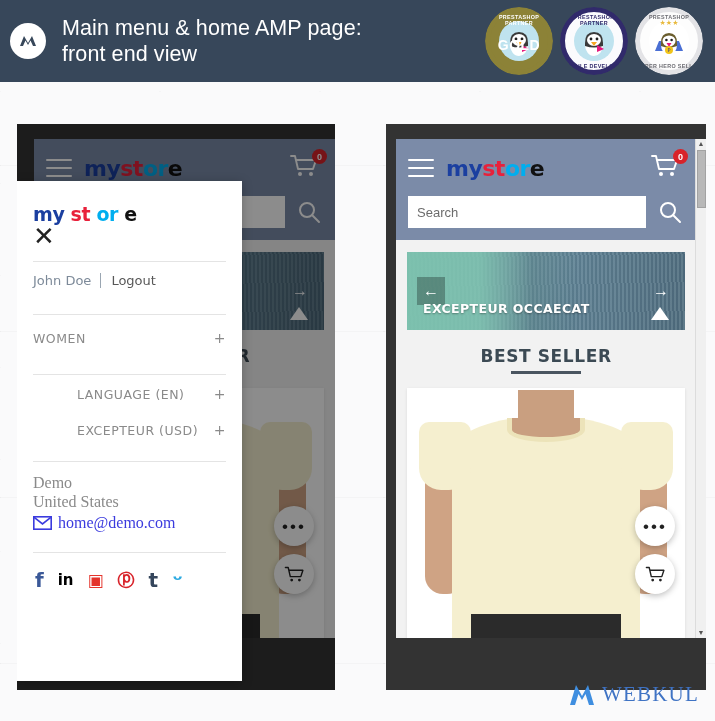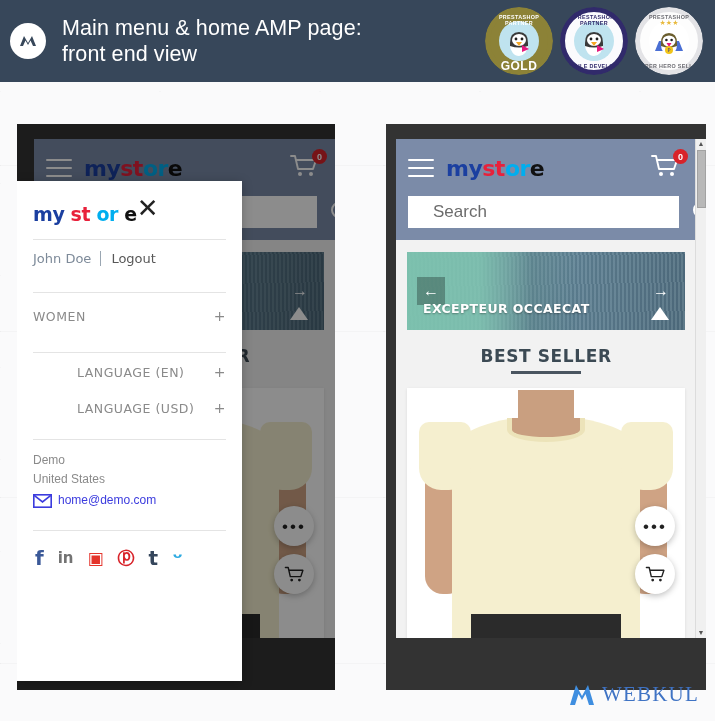--- a/index.html
+++ b/index.html
@@ -106,21 +106,21 @@
     left: 0; right: 0;
     text-align: center;
     font-size: 5.4px;
     font-weight: 700;
     letter-spacing: 0.35px;
     z-index: 3;
   }
   .badge .ptxt-top { top: 7px; }
   .badge .ptxt-bot { bottom: 6px; }
   .badge.gold .ptxt-top { color: #fff; }
-  .badge.gold .ptxt-bot { bottom: 2px; font-size: 12px; color: #fff; letter-spacing: 0.5px; }
+  .badge.gold .ptxt-bot { bottom: 22px; font-size: 14px; color: #fff; letter-spacing: 0.5px; }
   .badge.dev .ptxt-top { color: #312a6b; }
   .badge.dev .ptxt-bot { color: #312a6b; }
   .badge.hero .ptxt-top { color: #6d6d73; }
   .badge.hero .ptxt-bot { color: #6d6d73; }
   .puffin {
     position: absolute;
     left: 50%; top: 52%;
     transform: translate(-50%,-50%);
     width: 34px; height: 34px;
   }
@@ -176,22 +176,22 @@
     font-size:9px; font-weight:700;
     display:flex; align-items:center; justify-content:center;
   }
   .search-row { display:flex; align-items:center; gap:10px; margin-top:9px; }
   .search-input {
     flex:1 1 auto;
     height:32px;
     background:#fff;
     border:none;
     outline:none;
-    padding:0 25px;
-    font-size:17px;
+    padding:0 9px;
+    font-size:13px;
     color:#555;
     font-family:"Liberation Sans", sans-serif;
   }
   .search-input::placeholder { color:#6c6c6c; }
   .search-btn { width:28px; height:28px; flex:0 0 auto; display:flex; align-items:center; justify-content:center; }
 
   
   .carousel {
     margin: 12px 11px 0 11px;
     height: 78px;
@@ -305,21 +305,21 @@
     position:absolute;
     left:0px; top:57px;
     width:225px;
     height:500px;
     background:#fff;
     z-index:9;
     padding:16px 16px 0 16px;
     overflow:hidden;
     box-shadow:0 2px 10px rgba(0,0,0,0.25);
   }
-  .mp-head { display:flex; align-items:flex-start; justify-content:flex-start; }
+  .mp-head { display:flex; align-items:flex-start; justify-content:center;flex-direction:column; }
   .mp-logo { font-size:19px; font-weight:700; letter-spacing:-0.4px; font-family:"DejaVu Sans", sans-serif; margin-top:6px; }
   .mp-logo .m1 { color:#1b3fa0; }
   .mp-logo .m2 { color:#e8213b; }
   .mp-logo .m3 { color:#00aeef; }
   .mp-logo .m4 { color:#111; }
   .mp-close { font-size:26px; line-height:22px; color:#222; font-weight:300; cursor:pointer; }
 
   .mp-divider { height:1px; background:#e4e4e4; margin:14px 0 0 0; }
   .mp-account { display:flex; padding:11px 0 12px 0; }
   .mp-user { font-size:13px; color:#7d8a99; padding-right:9px; border-right:1.5px solid #9aa6b2; font-family:"DejaVu Sans", sans-serif; }
@@ -327,27 +327,27 @@
 
   .mp-item {
     display:flex; align-items:center; justify-content:space-between;
     padding:15px 0 14px 0;
     font-size:12.5px; color:#8a8a8a; letter-spacing:0.5px;
     font-family:"DejaVu Sans", sans-serif;
   }
   .mp-item .plus { font-size:14px; color:#8a8a8a; }
   .mp-item-tight { padding:11px 0 9px 0;margin-left:44px; }
 
-  .mp-info { padding:11px 0 6px 0; font-size:12px; color:#8a8a8a; line-height:19px; font-family:Liberation Sans, sans-serif; }
+  .mp-info { padding:11px 0 6px 0; font-size:16px; color:#8a8a8a; line-height:19px; font-family:Liberation Serif, serif; }
   .mp-email { color:#3b3bde; display:flex; align-items:center; gap:6px; margin-top:2px; }
 
   .mp-social { display:flex; align-items:center; gap:14px; padding:16px 2px 0 2px; }
   .soc { font-size:20px; line-height:1; font-family:"DejaVu Sans", sans-serif; font-weight:700; }
   .soc-fb { color:#3b5998; }
-  .soc-in { color:#737373; }
+  .soc-in { color:#000000; }
   .soc-ig { color:#e4342b; }
   .soc-pi { color:#d8232a; }
   .soc-tu { color:#35465c; }
   .soc-tw { color:#2daae1; }
 
   
   .footer-logo {
     position:absolute; right:16px; bottom:14px;
     display:flex; align-items:flex-end; gap:7px;
     z-index:4;
@@ -533,21 +533,21 @@
       </div>
 
       <div class="mp-divider"></div>
 
       <div class="mp-item mp-item-tight">
         <span>LANGUAGE (EN)</span>
         <span class="plus">+</span>
       </div>
 
       <div class="mp-item mp-item-tight">
-        <span>LANGUAGE (USD)</span>
+        <span>EXCEPTEUR (USD)</span>
         <span class="plus">+</span>
       </div>
 
       <div class="mp-divider"></div>
 
       <div class="mp-info">
         <div>Demo</div>
         <div>United States</div>
         <div class="mp-email">
           <svg width="19" height="14" viewBox="0 0 19 14">

